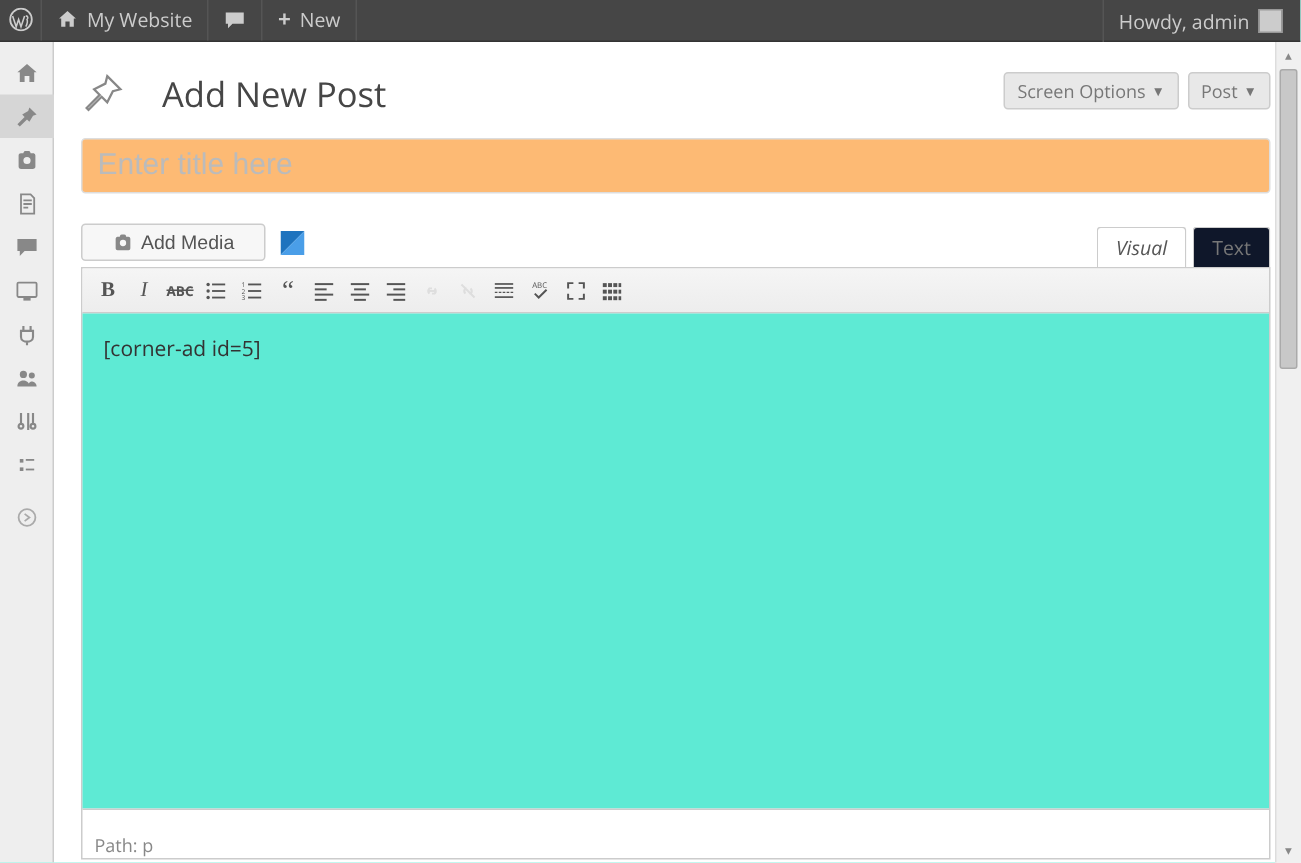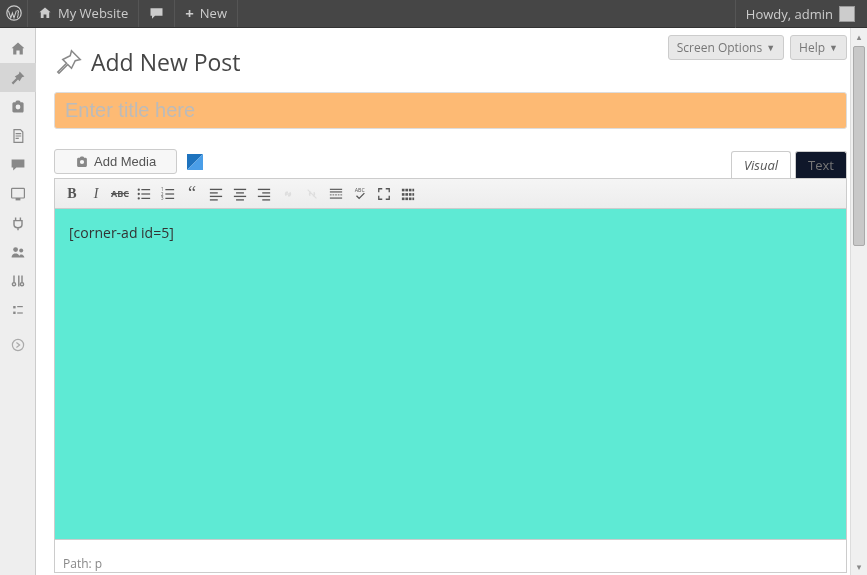--- a/index.html
+++ b/index.html
@@ -17,25 +17,25 @@
 
 .wrap { display: flex; height: calc(575px - 28px); }
 .sidebar { width: 36px; background: #eee; border-right: 1px solid #ccc; padding-top: 6px; }
 .sidebar .menu-item { width: 36px; height: 29px; display: flex; align-items: center; justify-content: center; color: #888; cursor: pointer; position: relative; }
 .sidebar .menu-item.active { background: #d6d6d6; }
 .sidebar .menu-item.active::after { content: ""; position: absolute; right: -8px; top: 50%; transform: translateY(-50%); width: 0; height: 0; border-top: 8px solid transparent; border-bottom: 8px solid transparent; border-left: 8px solid #d6d6d6; }
 .sidebar .collapse-btn { margin-top: 6px; }
 .sidebar svg { width: 16px; height: 16px; fill: #888; }
 
 .main { flex: 1; padding: 10px 20px 0 18px; position: relative; background: #fff; }
-.screen-meta { position: absolute; top: 7px; right: 20px; display: flex; gap: 6px; }
+.screen-meta { position: absolute; top: 20px; right: 20px; display: flex; gap: 6px; }
 .screen-meta .tab { background: #e8e8e8; border: 1px solid #ccc; border-radius: 3px; padding: 3px 8px; font-size: 12px; color: #777; cursor: pointer; display: flex; align-items: center; gap: 4px; }
 .tri { font-size: 9px; }
 
-.page-title { display: flex; align-items: center; gap: 7px; margin-top: 8px; margin-bottom: 14px; }
+.page-title { display: flex; align-items: center; gap: 24px; margin-top: 8px; margin-bottom: 14px; }
 .page-title h1 { font-size: 23px; font-weight: 400; color: #464646; }
 .pin-icon { width: 30px; height: 30px; fill: #888; }
 
 .title-input { width: 100%; height: 37px; border: 1px solid #ddd; border-radius: 3px; padding: 0 10px; font-size: 20px; color: #555; outline: none; background: #fdba74; }
 .title-input::placeholder { color: #bbb; }
 
 .media-row { display: flex; align-items: center; gap: 10px; margin-top: 20px; }
 .add-media-btn { background: #f7f7f7; border: 1px solid #ccc; border-radius: 3px; padding: 4px 20px; font-size: 13px; color: #555; cursor: pointer; display: flex; align-items: center; gap: 5px; }
 .flag-icon { width: 16px; height: 16px; }
 
@@ -163,21 +163,21 @@
     </div>
   </div>
 
   <div class="main">
     <div class="screen-meta">
       <div class="tab">
           <span>Screen Options</span>
           <span class="tri">▼</span>
         </div>
       <div class="tab">
-          <span>Help</span>
+          <span>Post</span>
           <span class="tri">▼</span>
         </div>
     </div>
 
     <div class="page-title">
       <svg class="pin-icon" viewBox="0 0 24 24">
           <path d="M14 3 L21 10 L17 11 L14 17 L11 14 L4 21 L3 20 L10 13 L7 10 L13 7 Z" fill="none" stroke="#888" stroke-width="1.2"></path>
         </svg>
       <h1>Add New Post</h1>
     </div>

